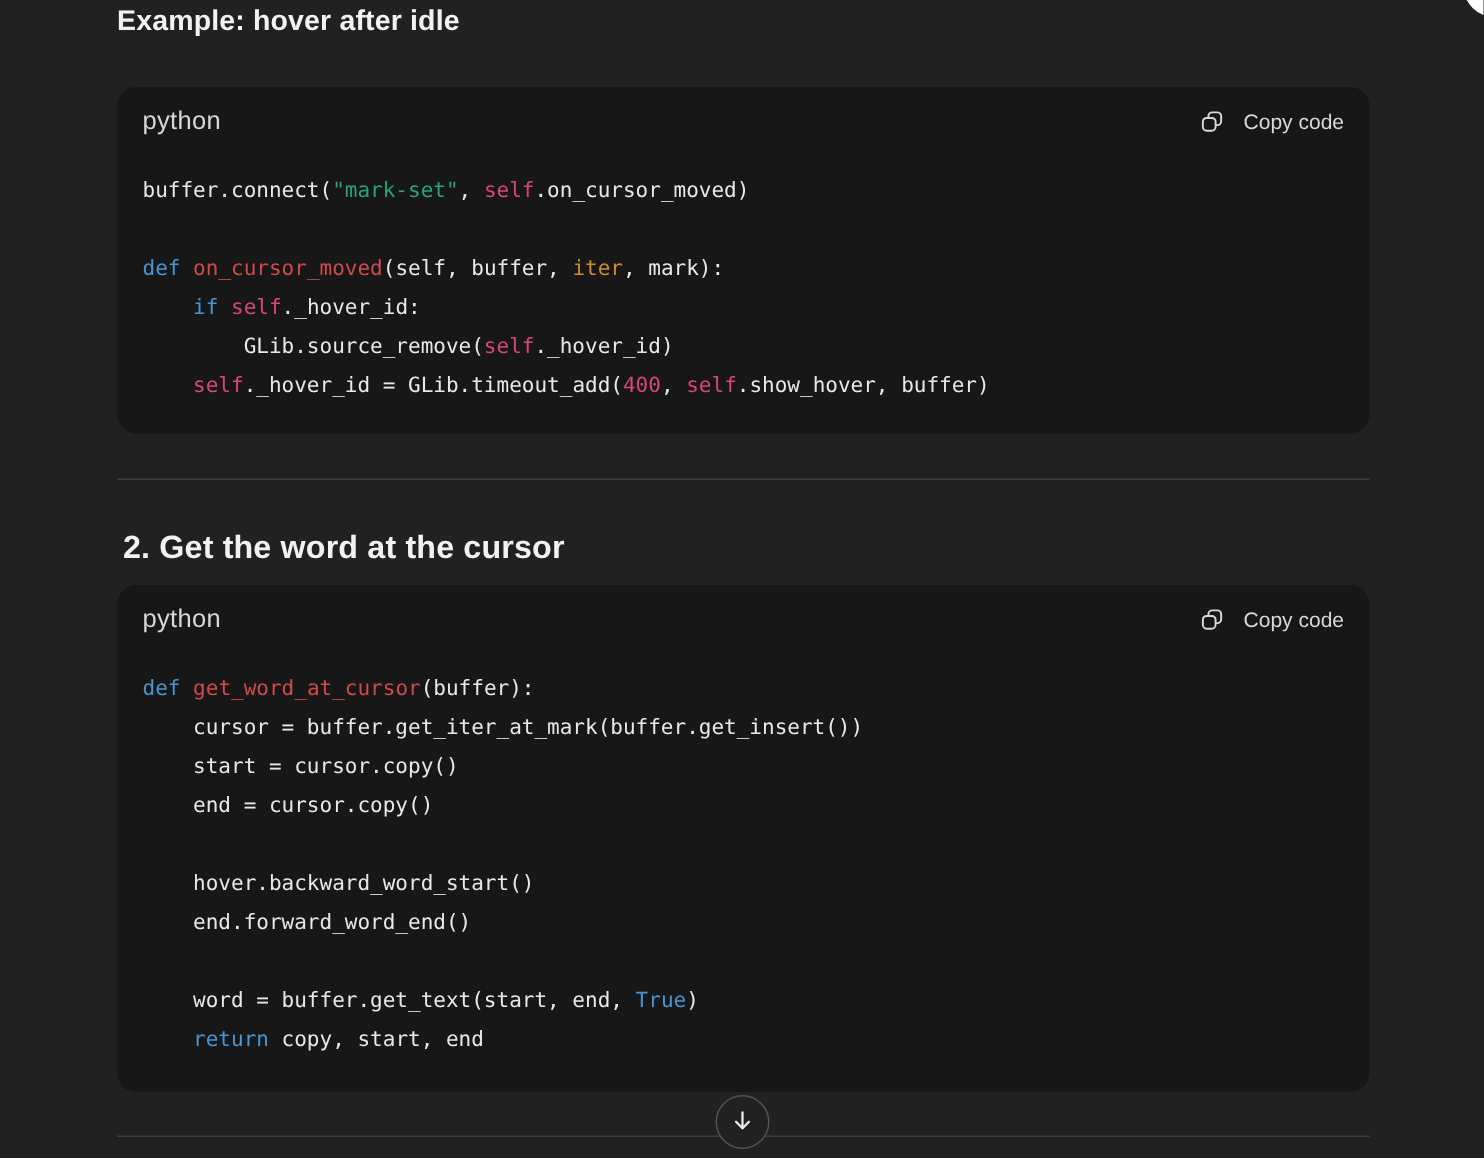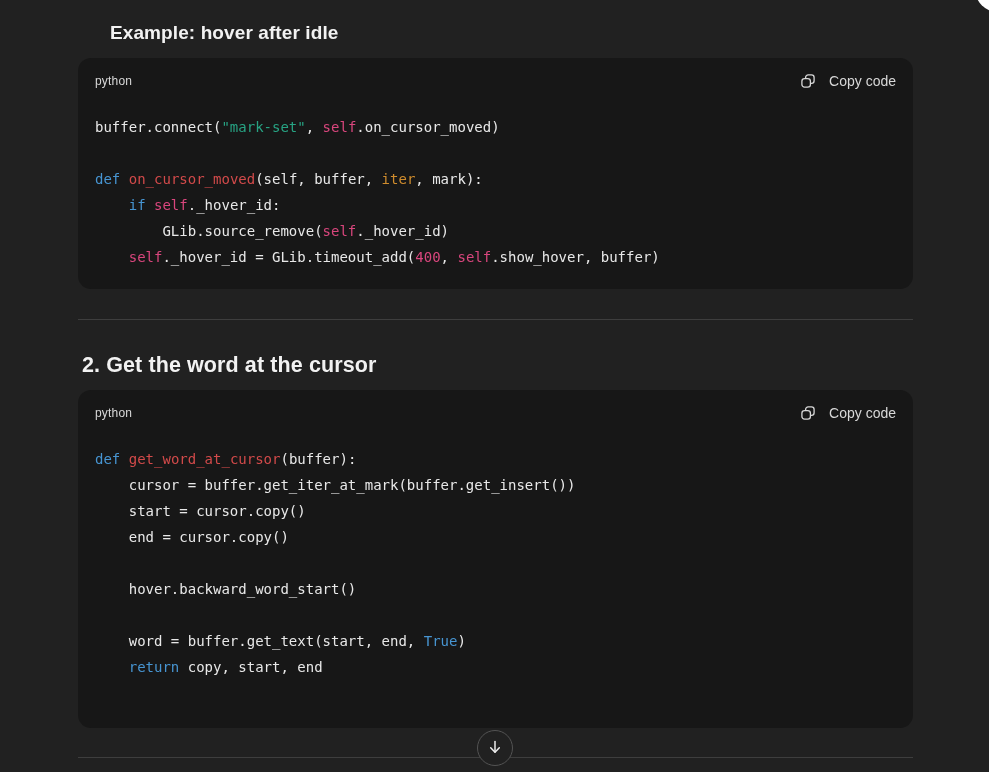--- a/index.html
+++ b/index.html
@@ -4,45 +4,44 @@
 <style>
   * { margin: 0; padding: 0; box-sizing: border-box; }
   html, body { width: 989px; height: 772px; overflow: hidden; }
   body {
     background: var(--page_bg);
     font-family: "Liberation Sans", sans-serif;
     position: relative;
   }
 
   .h3 {
-    position: absolute; left: 78px; top: 22px;
+    position: absolute; left: 78px; top: 4px;
     font-size: 19px; font-weight: 700; color: var(--heading);
     letter-spacing: 0.1px;
-    margin-left: 32px;
   }
   .h2 {
     position: absolute; left: 82px; top: 353px;
     font-size: 21.5px; font-weight: 700; color: var(--heading);
     letter-spacing: 0.1px;
   }
 
   .code-block {
     position: absolute; left: 78px; width: 835px;
     background: var(--code_bg);
     border-radius: 13px;
   }
   #code-block-1 { top: 58px; height: 231px; }
   #code-block-2 { top: 390px; height: 338px; }
 
   .code-header {
     display: flex; justify-content: space-between; align-items: center;
     padding: 13px 17px 0 17px; height: 33px;
   }
   .code-lang {
-    font-size: 12px; color: var(--label); letter-spacing: 0.2px;
+    font-size: 17px; color: var(--label); letter-spacing: 0.2px;
   }
   .copy-btn {
     display: flex; align-items: center; gap: 13px;
     background: none; border: none; cursor: pointer;
     font-family: "Liberation Sans", sans-serif;
     font-size: 14px; color: var(--label);
   }
   .copy-btn svg { display: block; }
 
   .code-body {
@@ -125,20 +124,21 @@
       <span>Copy code</span>
     </button>
   </div>
   <div class="code-body">
       <div class="code-line"><span class="tk-k">def</span><span class="tk-d"> </span><span class="tk-f">get_word_at_cursor</span><span class="tk-d">(buffer):</span></div>
       <div class="code-line"><span class="tk-d">    cursor = buffer.get_iter_at_mark(buffer.get_insert())</span></div>
       <div class="code-line"><span class="tk-d">    start = cursor.copy()</span></div>
       <div class="code-line"><span class="tk-d">    end = cursor.copy()</span></div>
       <div class="code-line">&nbsp;</div>
       <div class="code-line"><span class="tk-d">    hover.backward_word_start()</span></div>
+      <div class="code-line"><span class="tk-d">    end.forward_word_end()</span></div>
       <div class="code-line">&nbsp;</div>
       <div class="code-line"><span class="tk-d">    word = buffer.get_text(start, end, </span><span class="tk-k">True</span><span class="tk-d">)</span></div>
       <div class="code-line"><span class="tk-d">    </span><span class="tk-k">return</span><span class="tk-d"> copy, start, end</span></div>
     </div>
 </div>
 
 <div class="divider" id="divider-2"></div>
 
 <button class="scroll-btn">
   <span>

